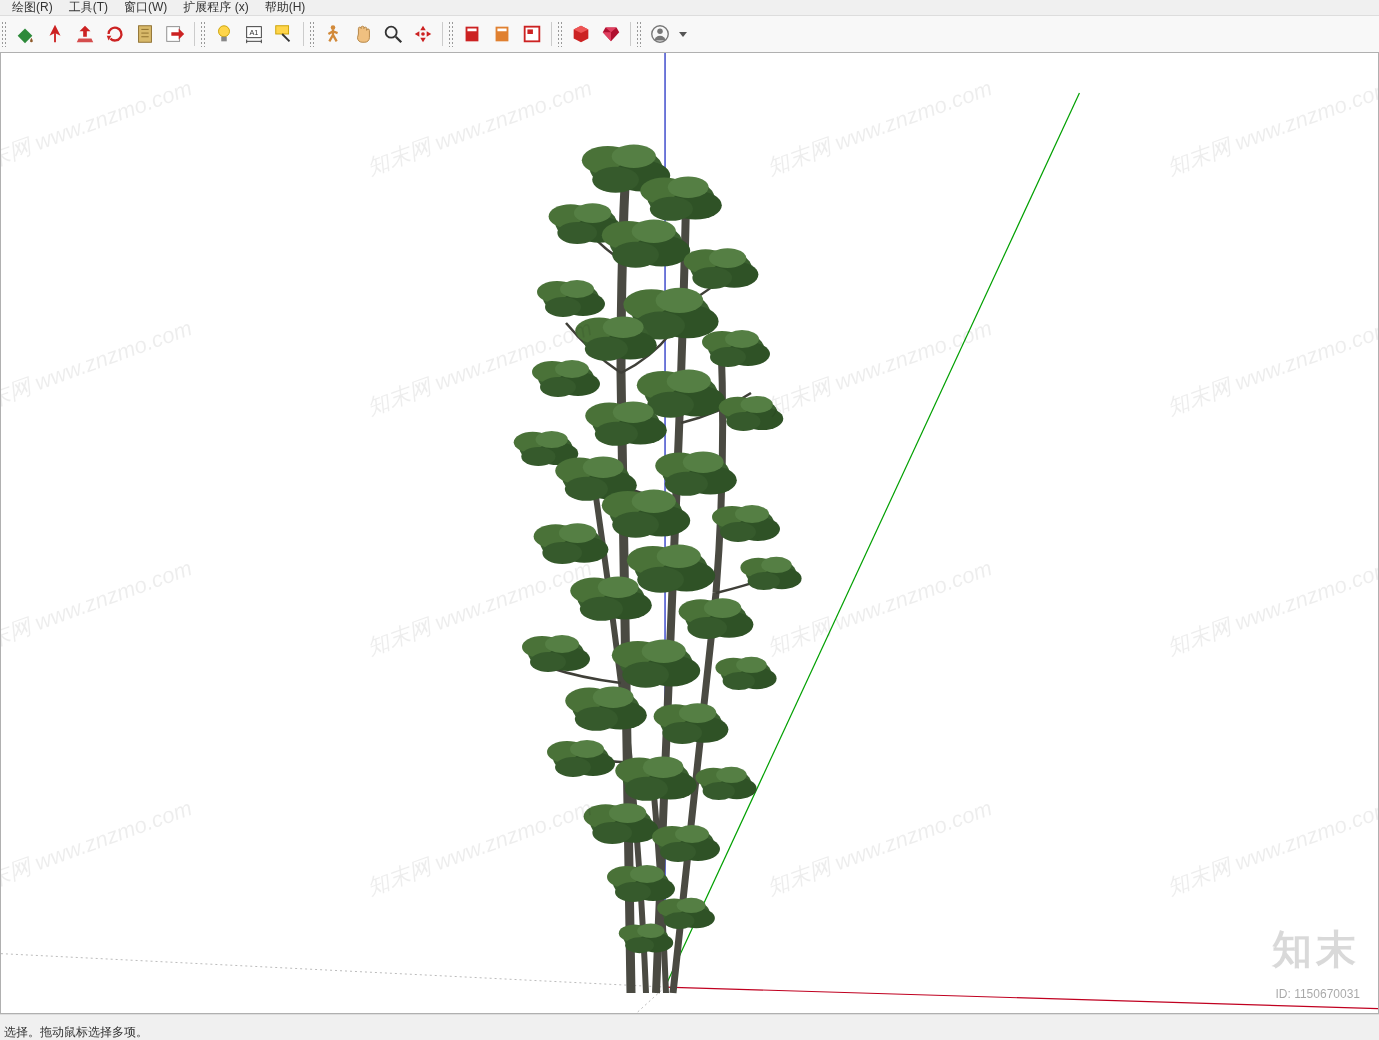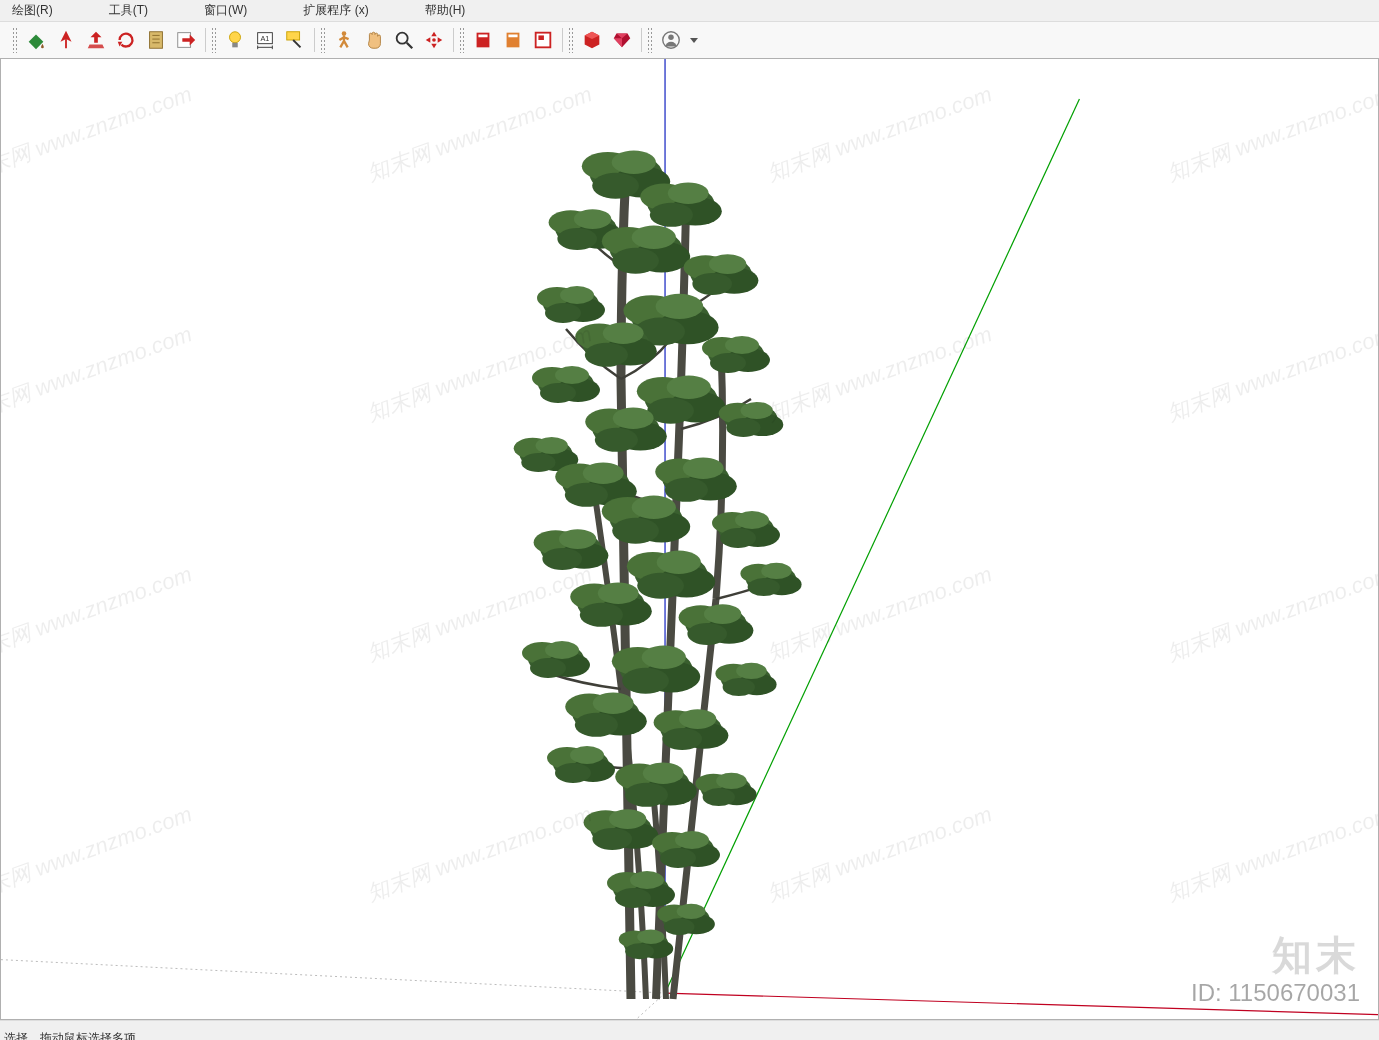--- a/index.html
+++ b/index.html
@@ -6,39 +6,38 @@
     body {
       width: 1379px;
       height: 1040px;
       font-family: "Microsoft YaHei", Arial, sans-serif;
       font-size: 12px;
       background: #fff;
       overflow: hidden;
       position: relative;
     }
     .menubar {
-      height: 22px;
+      height: 16px;
       background: #f0f0f0;
       display: flex;
       align-items: center;
       padding: 4px 4px;
       border-bottom: 1px solid #ddd;
-      gap: 40px;
     }
     .menu-item {
       padding: 2px 8px;
       color: #333;
       cursor: default;
     }
     .toolbar {
       height: 36px;
       background: #f8f8f8;
       display: flex;
       align-items: center;
-      padding: 0 11px;
+      padding: 0 0;
       gap: 0;
     }
     .btn {
       width: 30px;
       height: 30px;
       display: flex;
       align-items: center;
       justify-content: center;
       cursor: pointer;
       border-radius: 2px;
@@ -96,21 +95,21 @@
       font-weight: 600;
       color: rgba(0,0,0,0.15);
       letter-spacing: 4px;
       pointer-events: none;
       margin-top: 32px;
     }
     .wm-id {
       position: absolute;
       right: 18px;
       bottom: 12px;
-      font-size: 24px;
+      font-size: 12px;
       color: rgba(0,0,0,0.35);
       font-weight: 500;
       pointer-events: none;
       text-align: right;
     }
     .tree {
       position: absolute;
       left: 470px;
       top: 70px;
       width: 380px;

